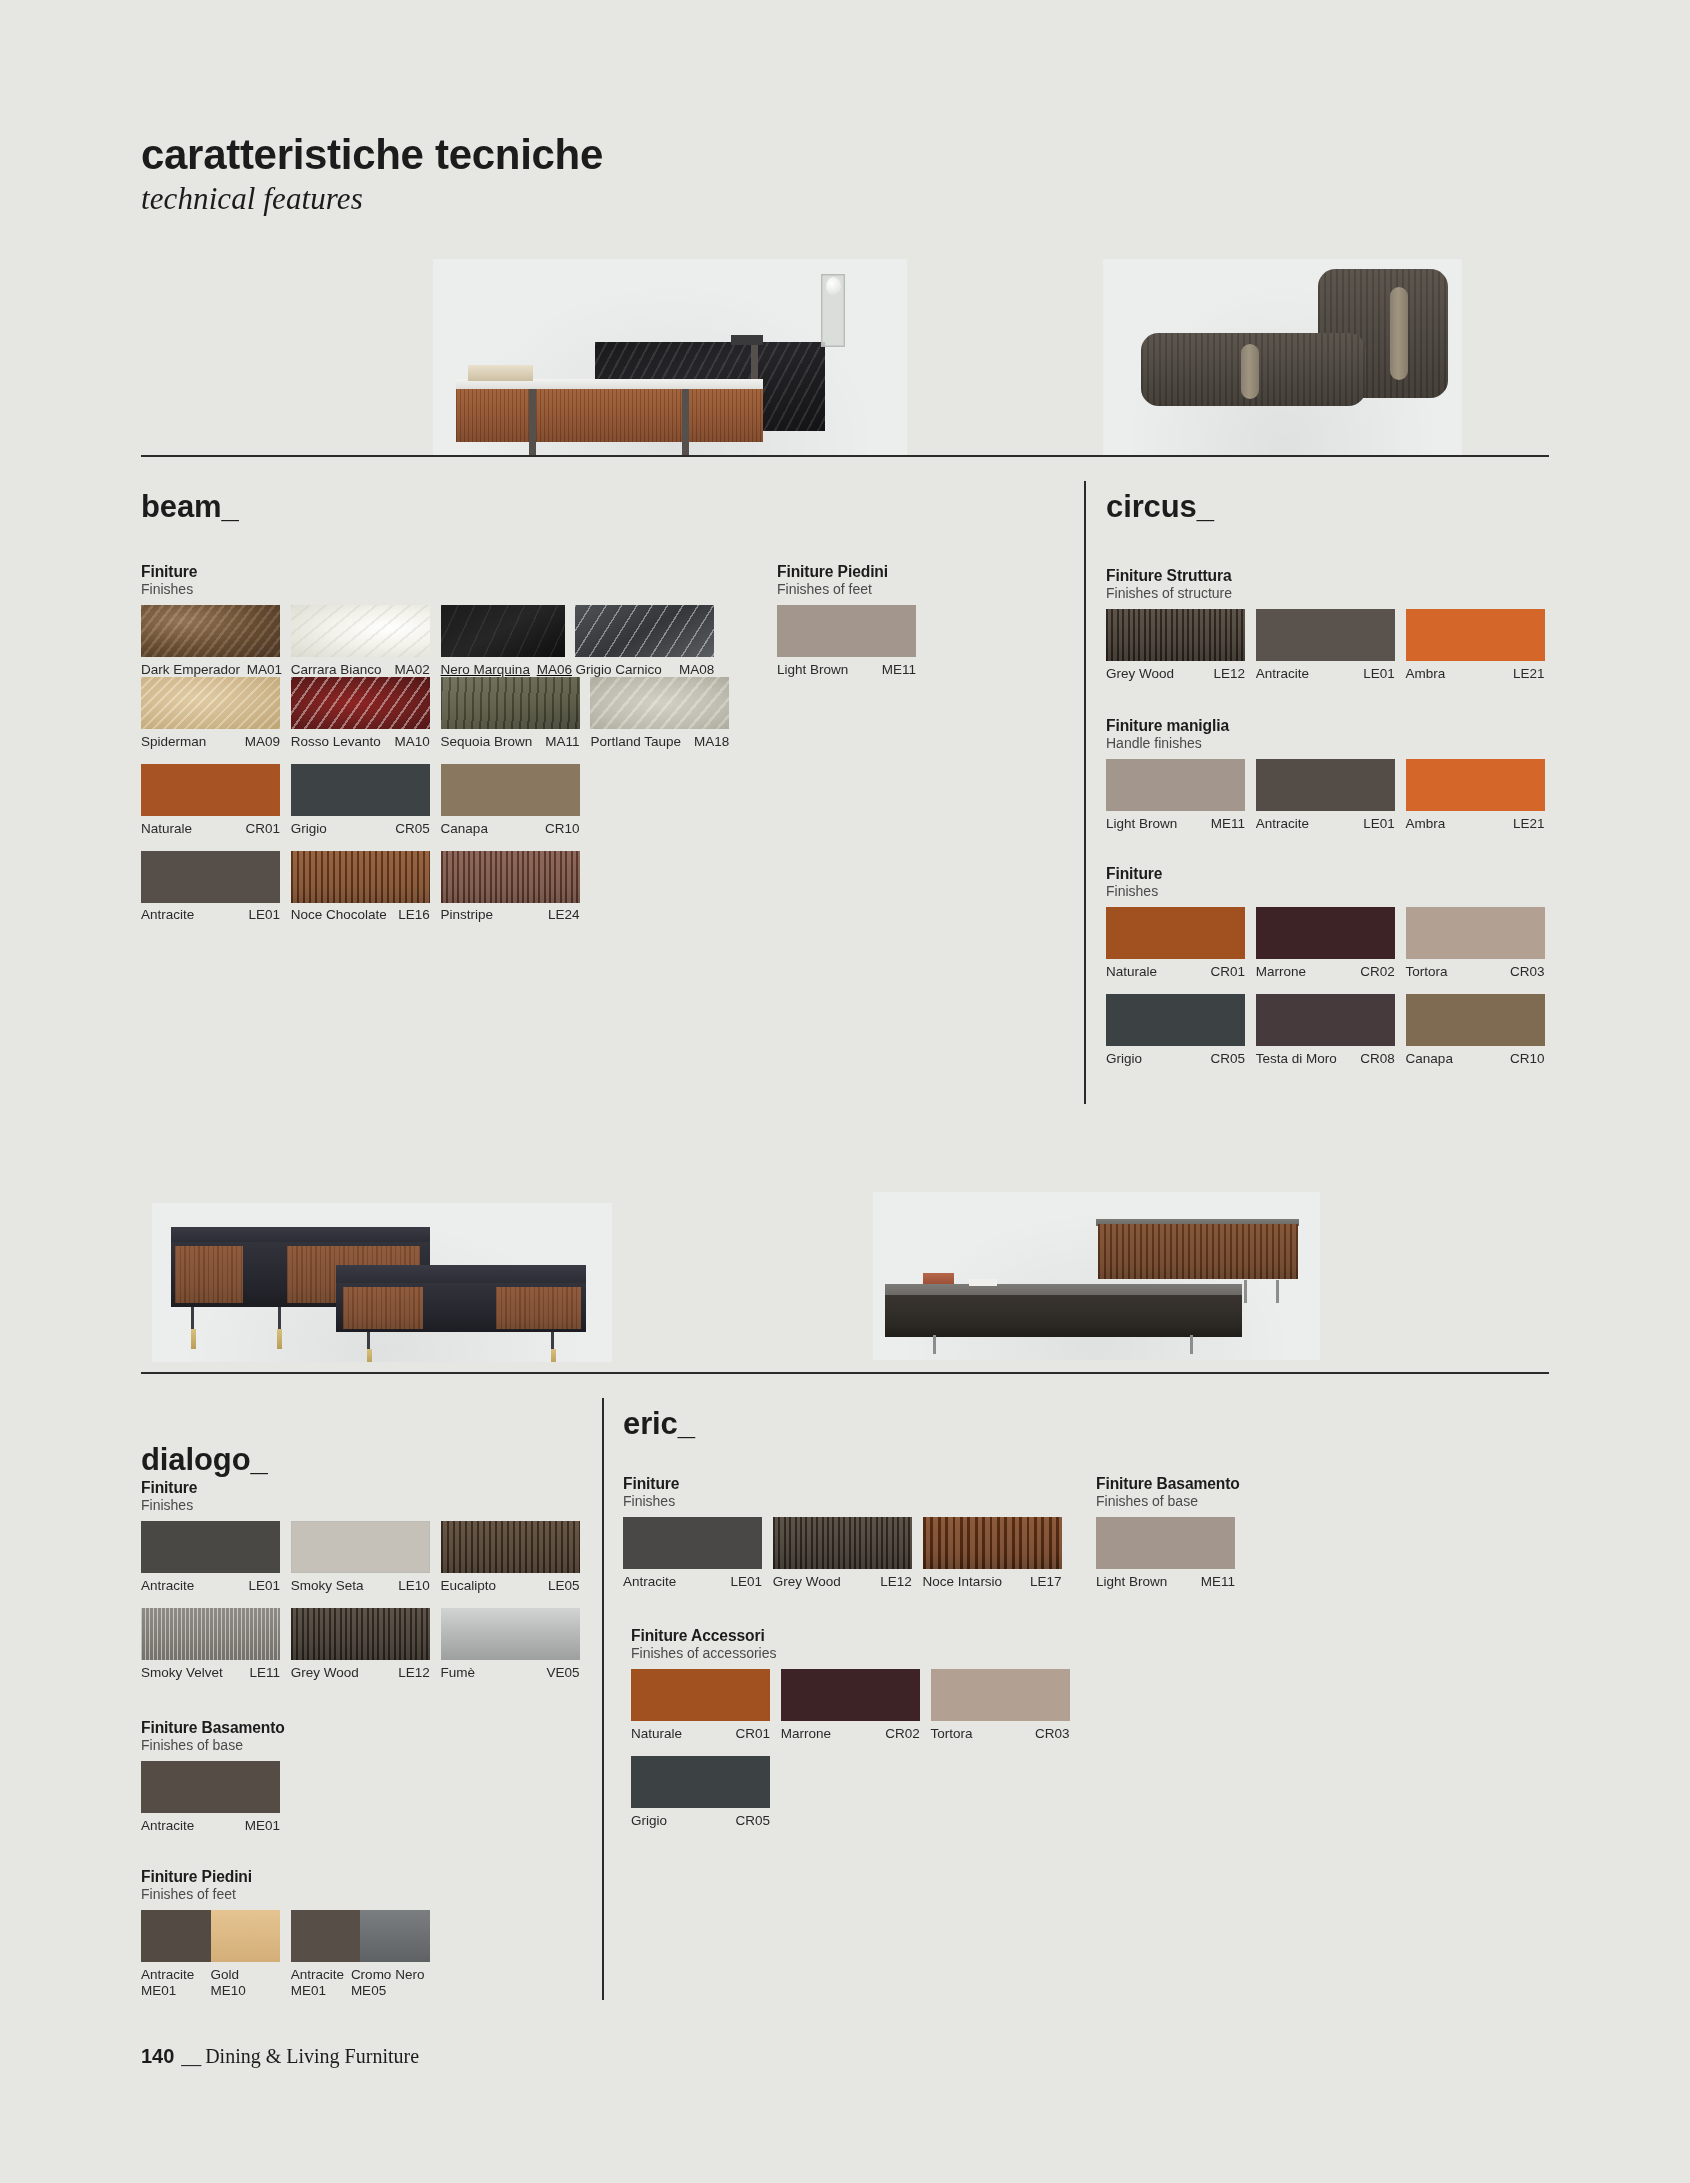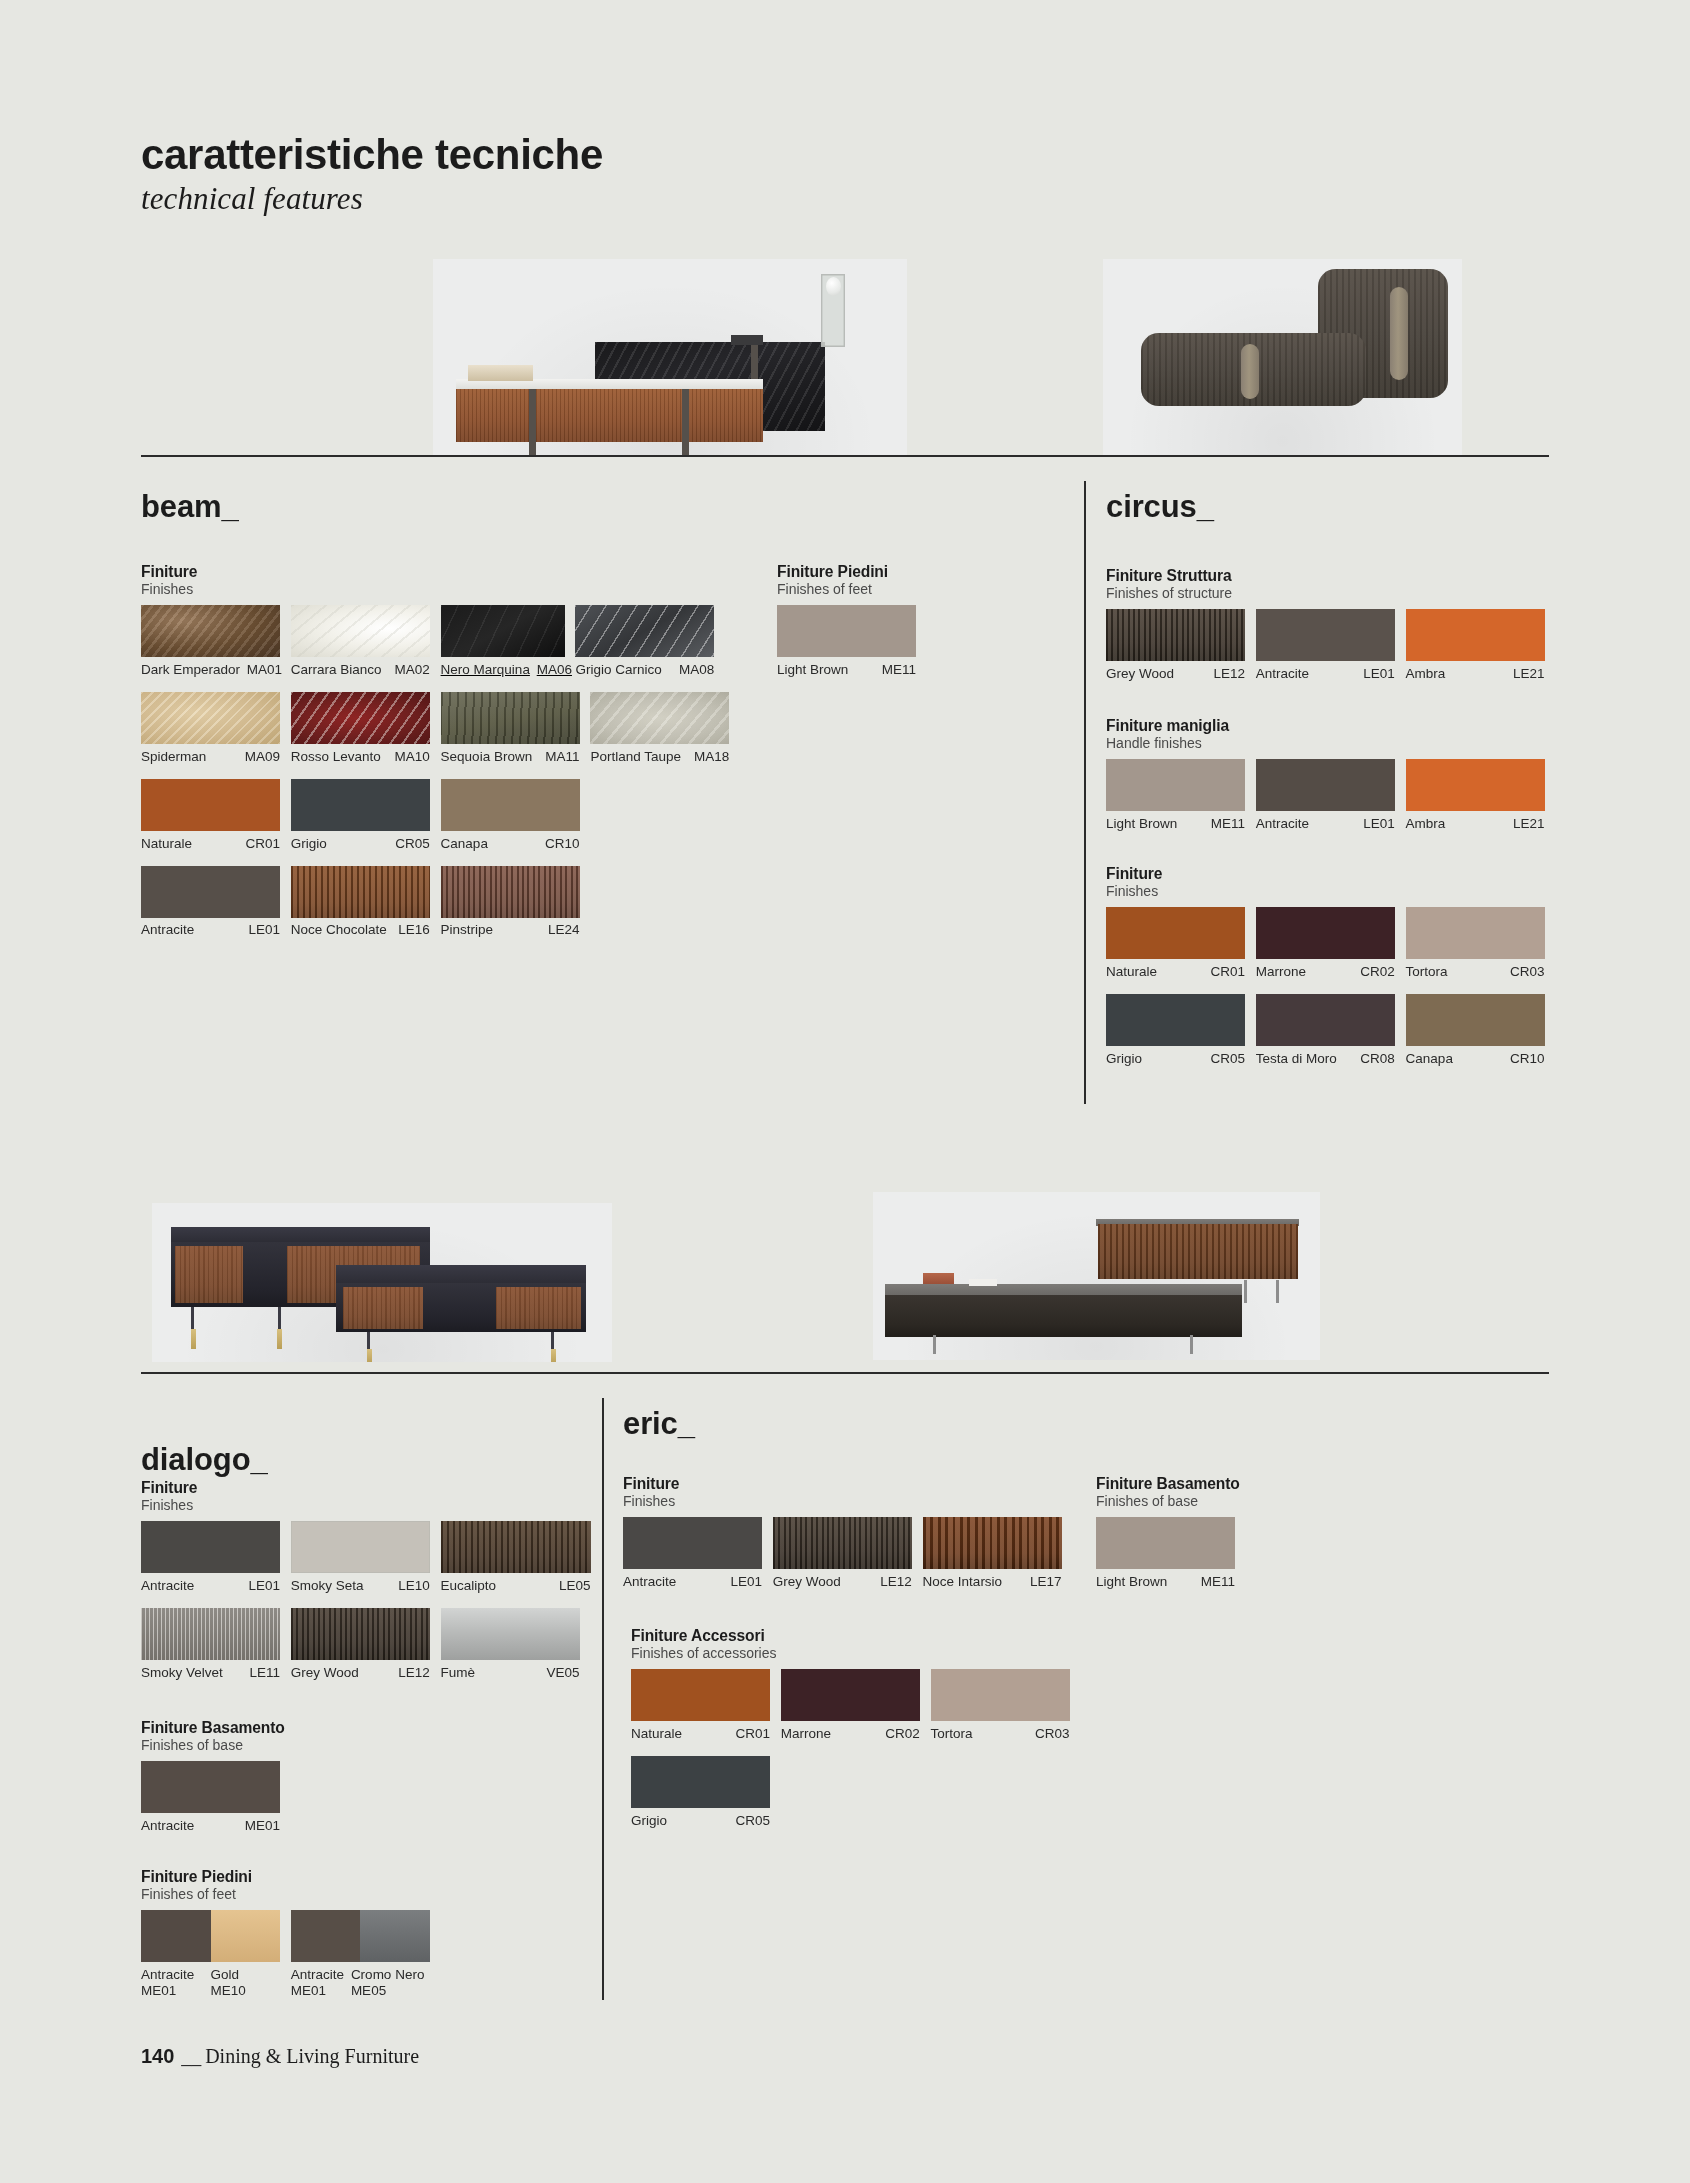--- a/index.html
+++ b/index.html
@@ -221,21 +221,21 @@
       </div>
       <div class="sw" style="width:139px;">
         <span class="sw-chip t-marble4" style="height:52px;"></span>
         <span class="sw-label">
           <span class="nm">Grigio Carnico</span>
           <span class="cd">MA08</span>
         </span>
       </div>
     </div>
 
-    <div class="swrow" style="margin-top:15px;gap:10.8px;">
+    <div class="swrow" style="gap:10.8px;">
       <div class="sw" style="width:139px;">
         <span class="sw-chip t-marble5" style="height:52px;"></span>
         <span class="sw-label">
           <span class="nm">Spiderman</span>
           <span class="cd">MA09</span>
         </span>
       </div>
       <div class="sw" style="width:139px;">
         <span class="sw-chip t-marble6" style="height:52px;"></span>
         <span class="sw-label">
@@ -486,21 +486,21 @@
           <span class="cd">LE01</span>
         </span>
       </div>
       <div class="sw" style="width:139px;">
         <span class="sw-chip outlined" style="height:52px;background:#c5c1b9;"></span>
         <span class="sw-label">
           <span class="nm">Smoky Seta</span>
           <span class="cd">LE10</span>
         </span>
       </div>
-      <div class="sw" style="width:150px;">
+      <div class="sw" style="width:139px;">
         <span class="sw-chip t-wood-euc" style="height:52px;"></span>
         <span class="sw-label">
           <span class="nm">Eucalipto</span>
           <span class="cd">LE05</span>
         </span>
       </div>
     </div>
     <div class="swrow" style="margin-top:15px;gap:10.8px;">
       <div class="sw" style="width:139px;">
         <span class="sw-chip t-velvet" style="height:52px;"></span>

